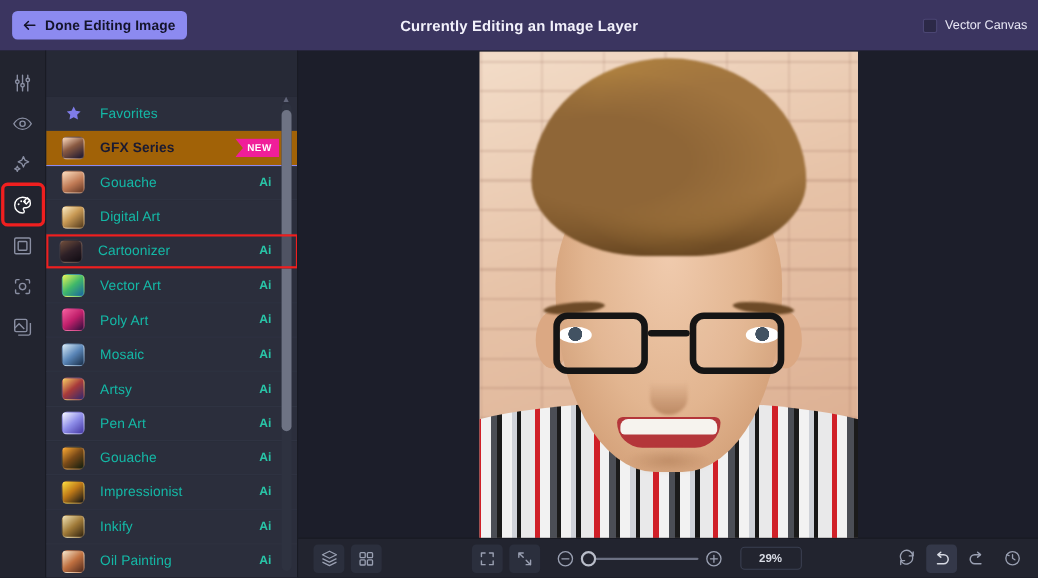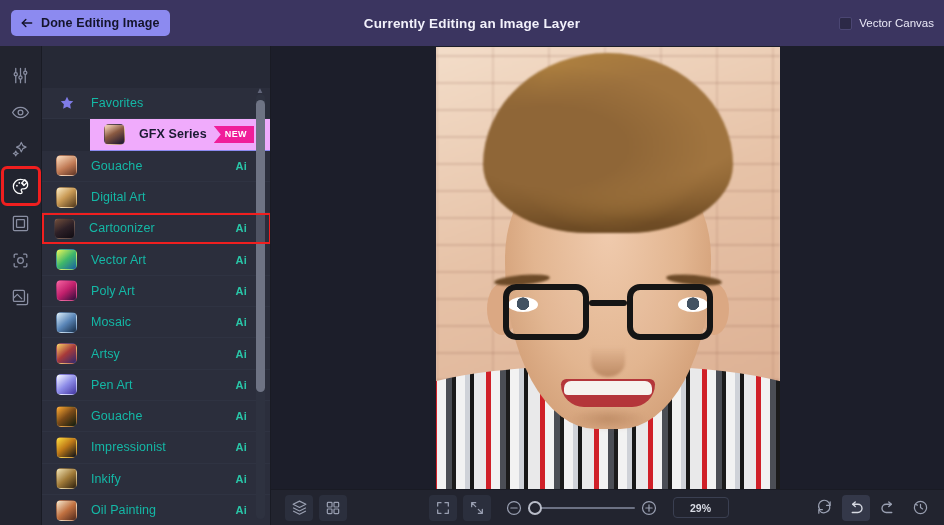--- a/index.html
+++ b/index.html
@@ -146,23 +146,22 @@
     white-space: nowrap;
   }
   .row .ai {
     position: absolute; right: 24px;
     color: #29c6a8;
     font-size: 11px;
     font-weight: 700;
     letter-spacing: .2px;
   }
   .row.selected {
-    background: #f0abfc;
+    background: #a16207;
     border-bottom-color: #8c8af0;
-    margin-left: 48px;
   }
   .row.selected .name { color: #1a1a32; font-weight: 600; }
   .row.highlighted {
     outline: 2.5px solid #f01f1f;
     outline-offset: -2px;
     z-index: 4;
     padding-left: 12px;
   }
   .row .newbadge {
     position: absolute; right: 17px;

